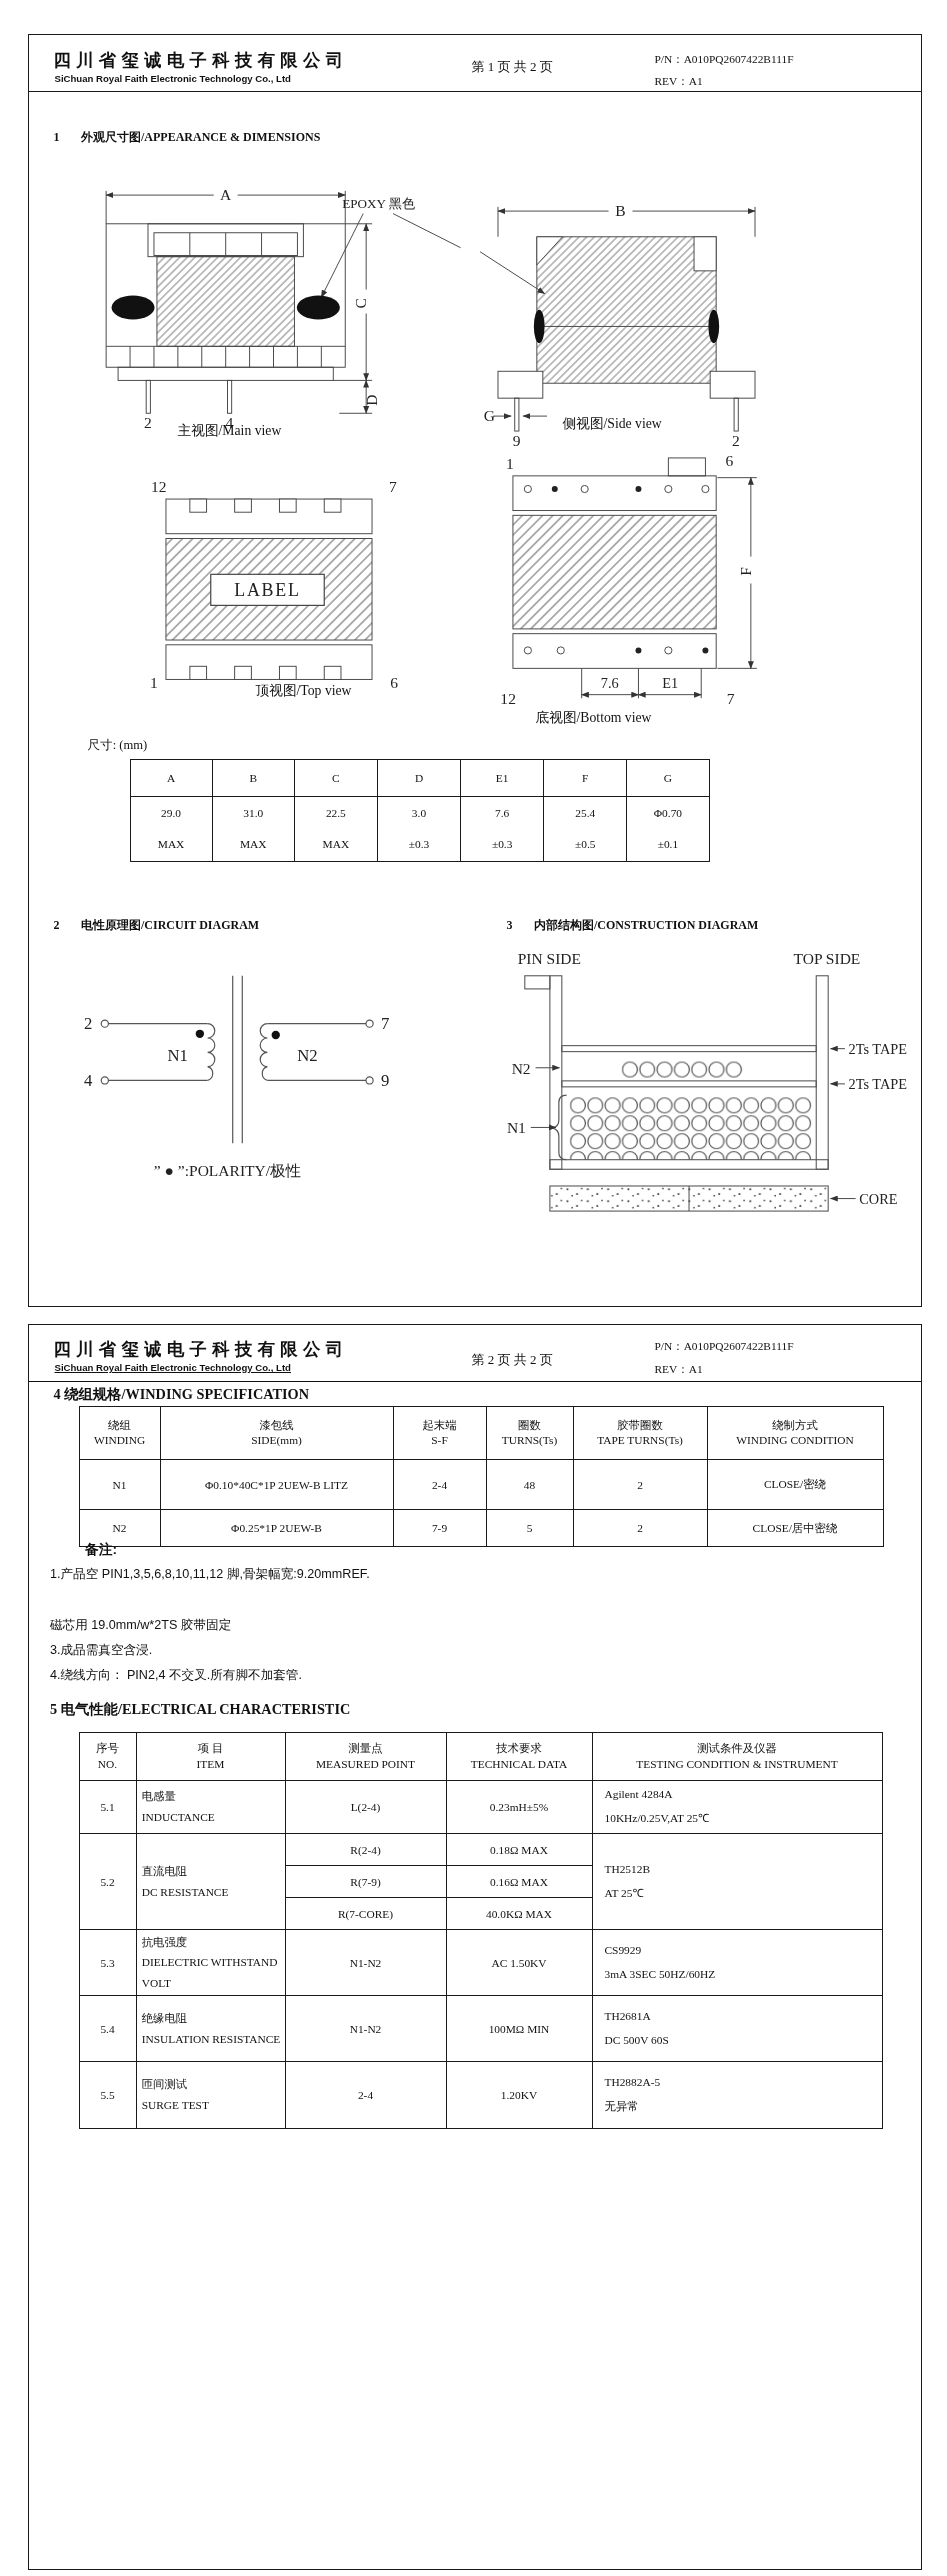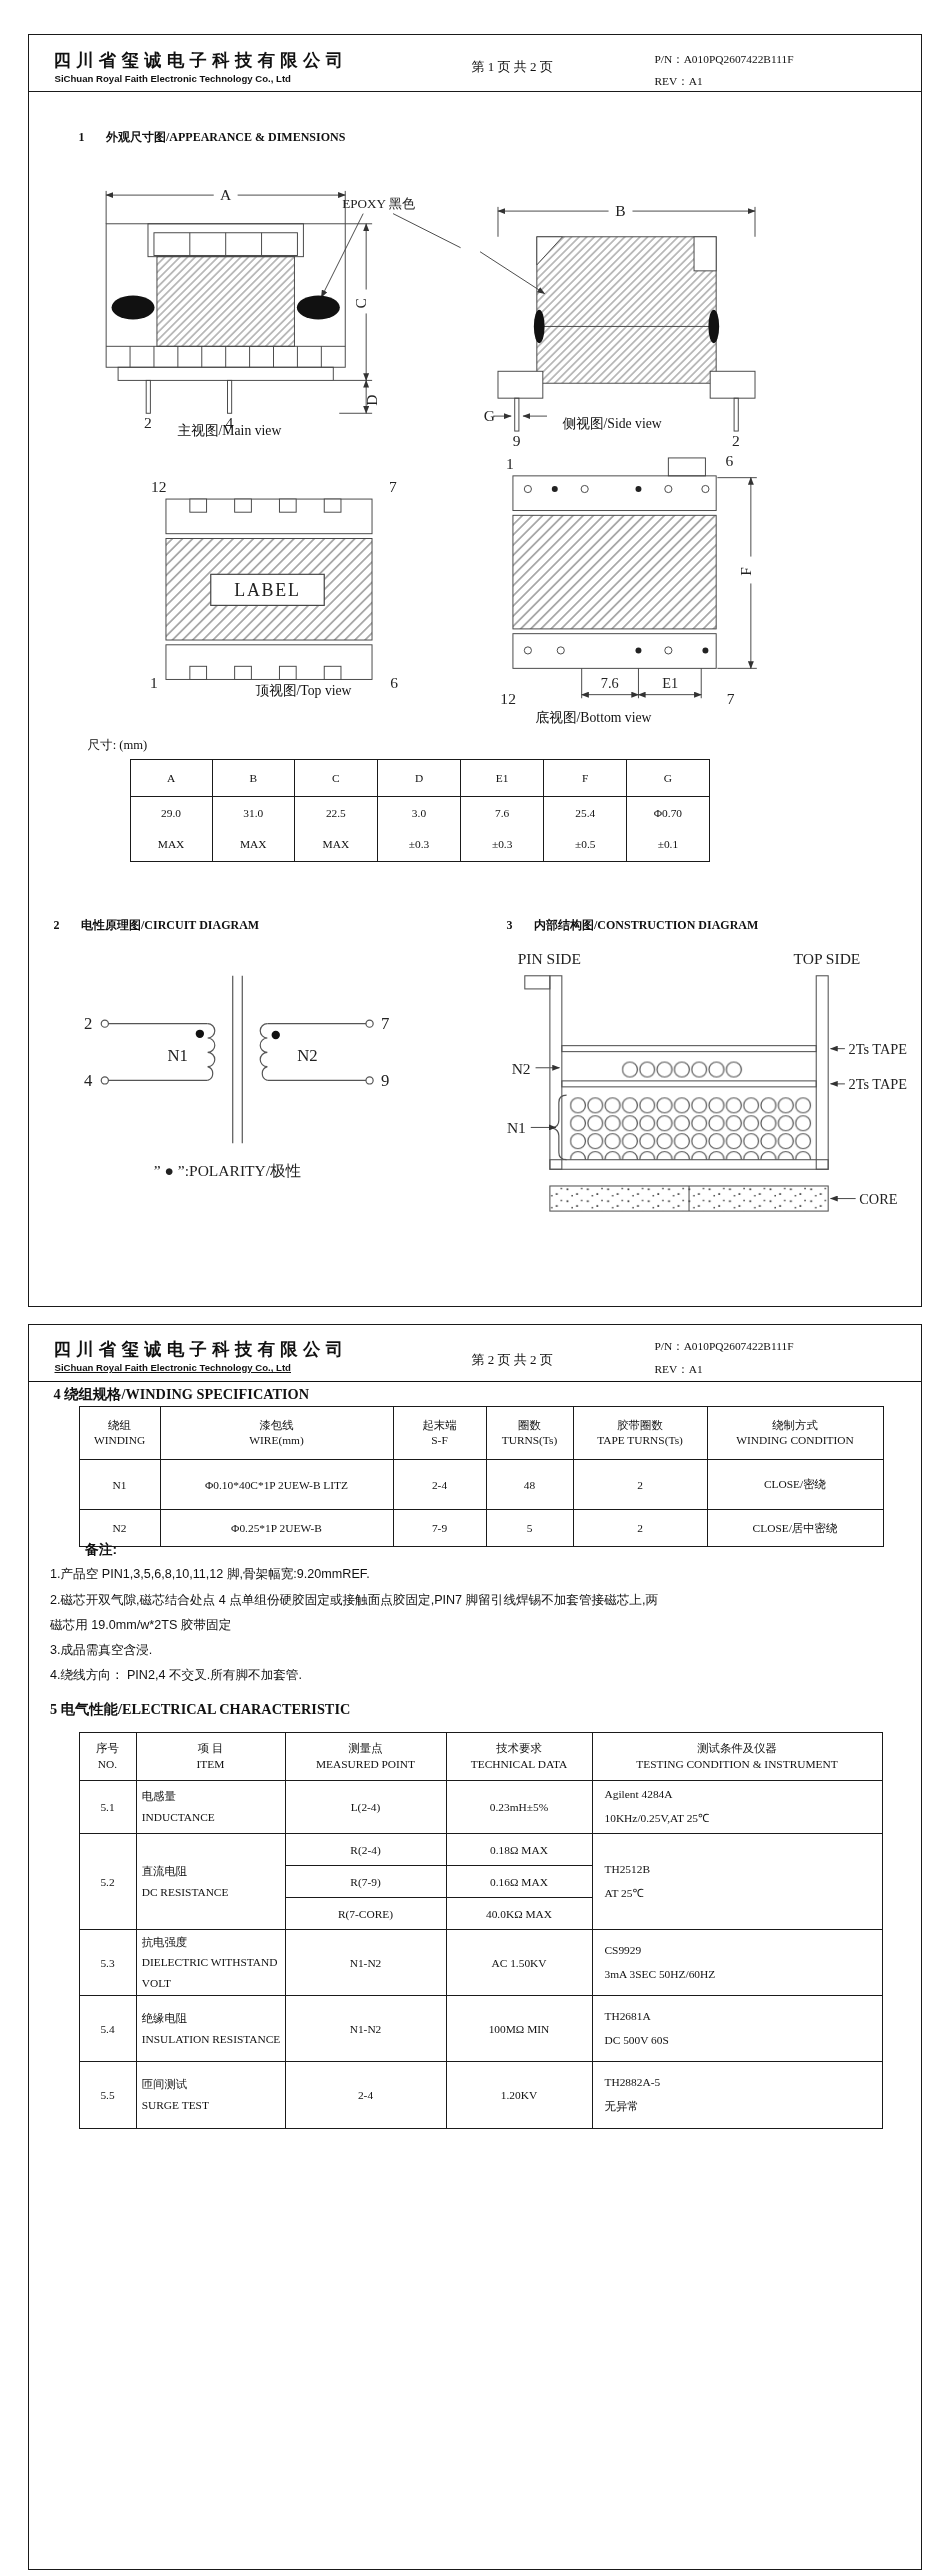--- a/index.html
+++ b/index.html
@@ -61,21 +61,21 @@
 
 <div class="page" id="page1">
 
   <div class="abs company-cn" style="left:25px; top:13px;">四川省玺诚电子科技有限公司</div>
   <div class="abs company-en" style="left:26px; top:38px;">SiChuan Royal Faith Electronic Technology Co., Ltd</div>
   <div class="abs hdr-line" style="top:56px;"></div>
   <div class="abs page-ind" style="left:443px; top:23px;">第 1 页 共 2 页</div>
   <div class="abs pn" style="left:626px; top:16.7px;"><span>P/N：</span><span>A010PQ2607422B111F</span></div>
   <div class="abs pn" style="left:626px; top:39px;"><span>REV：</span><span>A1</span></div>
 
-  <div class="abs sec-title" style="left:25px; top:94px;margin-left:25px;">
+  <div class="abs sec-title" style="left:25px; top:94px;">
     <span class="no">1</span><span>外观尺寸图/APPEARANCE &amp; DIMENSIONS</span>
   </div>
 
   <svg class="abs" style="left:62px; top:132px;" width="371" height="266" viewBox="0 0 620 445">
     <g stroke="#444" stroke-width="1.6" fill="none">
       <line x1="25" y1="95" x2="25" y2="40"></line>
         <line x1="425" y1="95" x2="425" y2="40"></line>
       <line x1="25" y1="47" x2="205" y2="47" marker-start="url(#ar)"></line>
         <line x1="245" y1="47" x2="425" y2="47" marker-end="url(#ar)"></line>
       <rect x="25" y="95" width="400" height="240"></rect>
@@ -343,21 +343,21 @@
         <col style="width:176px">
       </colgroup>
     <tbody>
         <tr style="height:53px;">
       <td class="cell2">
             <div>绕组</div>
             <div>WINDING</div>
           </td>
       <td class="cell2">
             <div>漆包线</div>
-            <div>WIRE(mm)</div>
+            <div>SIDE(mm)</div>
           </td>
       <td class="cell2">
             <div>起末端</div>
             <div>S-F</div>
           </td>
       <td class="cell2">
             <div>圈数</div>
             <div>TURNS(Ts)</div>
           </td>
       <td class="cell2">
@@ -383,21 +383,20 @@
       <td>7-9</td>
       <td>5</td>
       <td>2</td>
       <td>CLOSE/居中密绕</td>
     </tr>
   </tbody>
     </table>
 
   <div class="abs note-title" style="left:21.5px; top:216px;">备注:</div>
   <div class="abs note" style="left:21.5px; top:241px;">1.产品空 PIN1,3,5,6,8,10,11,12 脚,骨架幅宽:9.20mmREF.</div>
-  <div class="abs note" style="left:21.5px; top:267px;">2.磁芯开双气隙,磁芯结合处点 4 点单组份硬胶固定或接触面点胶固定,PIN7 脚留引线焊锡不加套管接磁芯上,两</div>
   <div class="abs note" style="left:21.5px; top:292px;">磁芯用 19.0mm/w*2TS 胶带固定</div>
   <div class="abs note" style="left:21.5px; top:317px;">3.成品需真空含浸.</div>
   <div class="abs note" style="left:21.5px; top:342px;">4.绕线方向： PIN2,4 不交叉.所有脚不加套管.</div>
 
   <div class="abs sec-title-big" style="left:21.5px; top:375px;">5 电气性能/ELECTRICAL CHARACTERISTIC</div>
 
   <table class="t abs" style="left:50px; top:407px; width:804px;">
     <colgroup>
         <col style="width:57px">
         <col style="width:149px">

